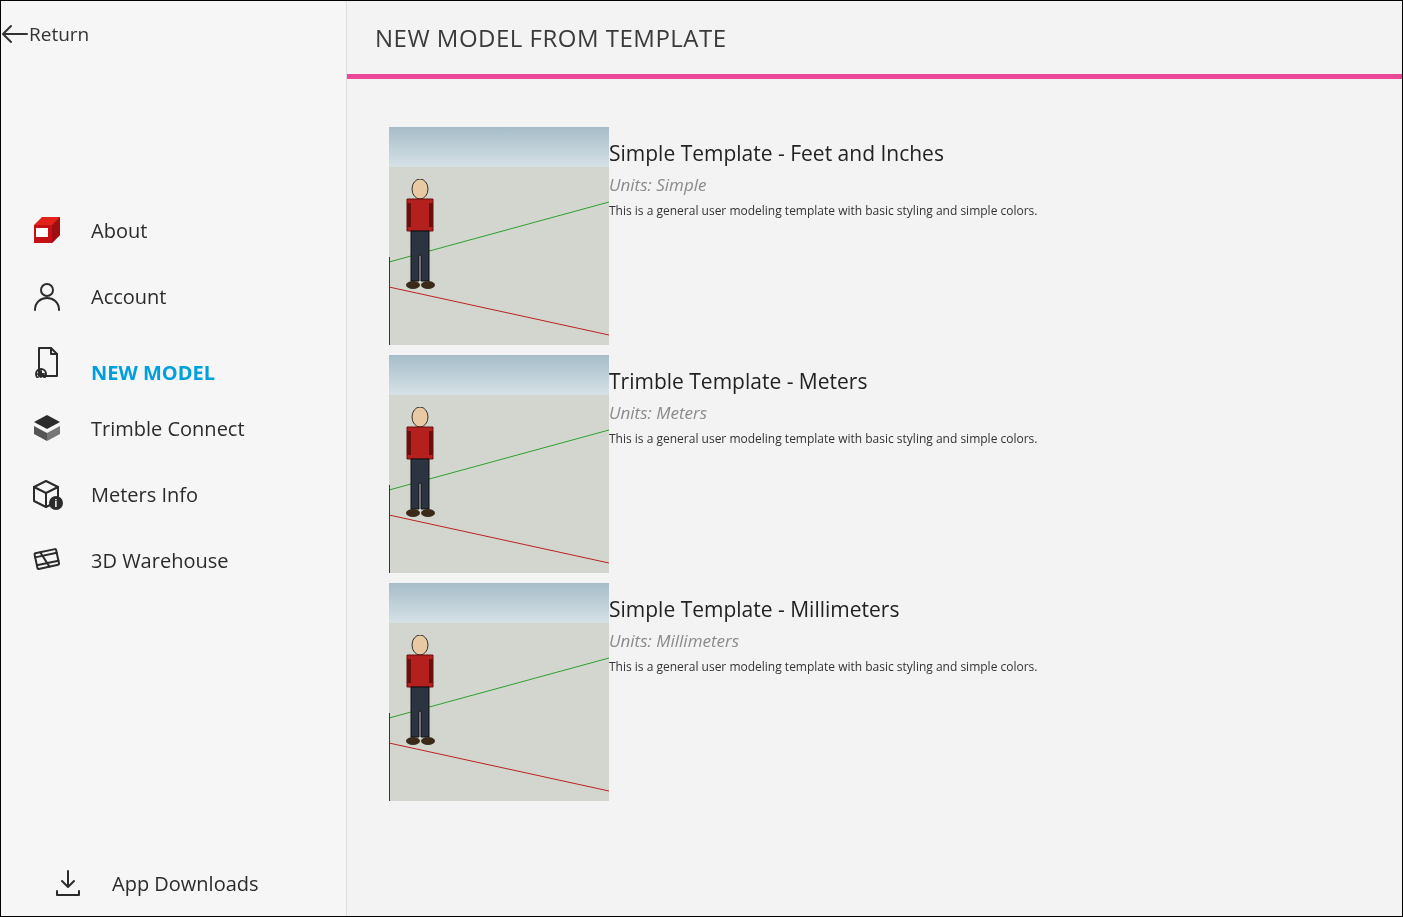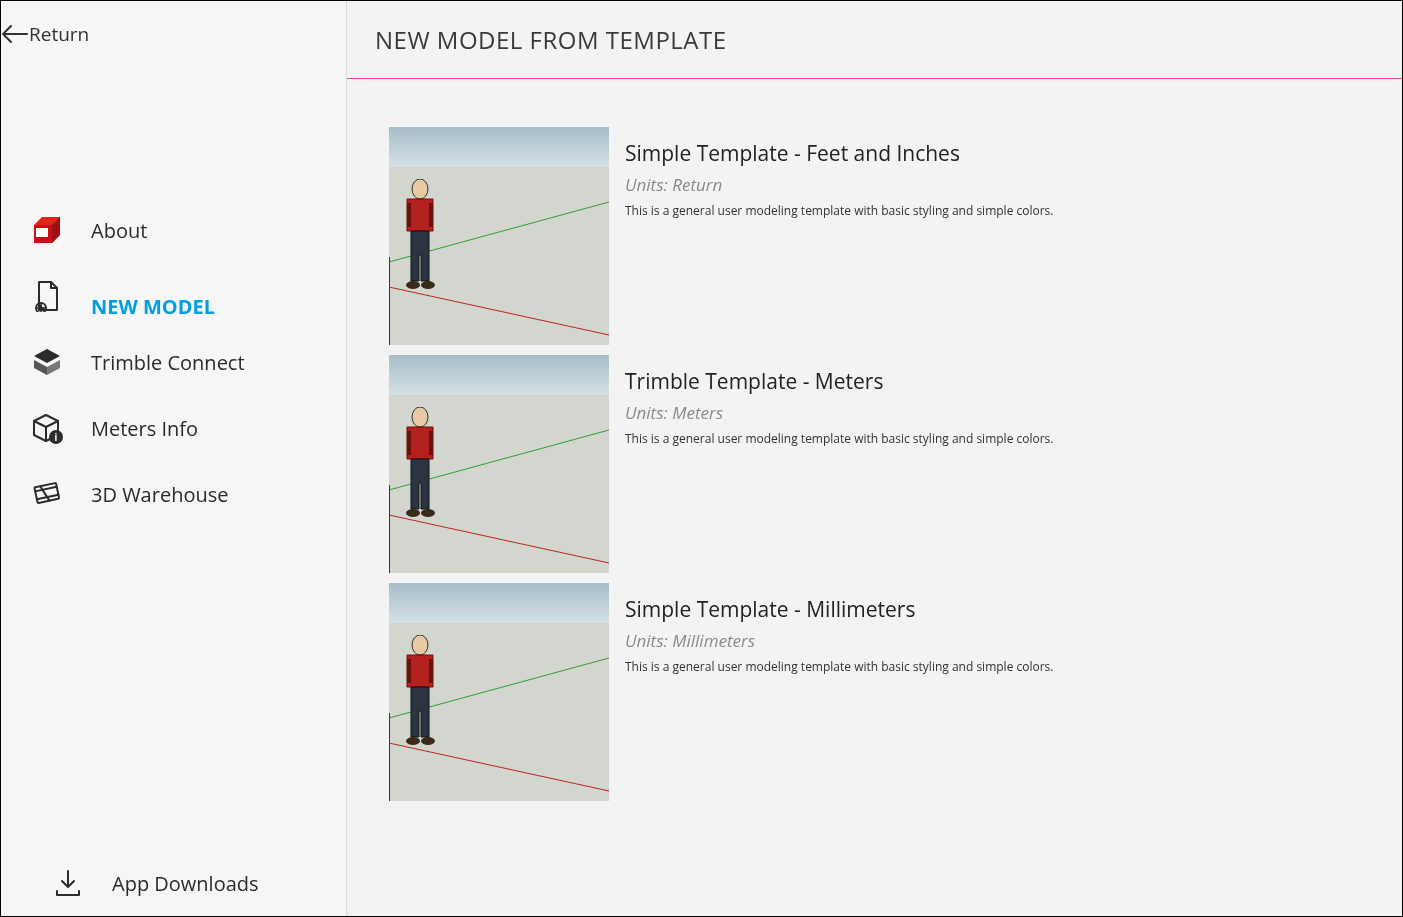--- a/index.html
+++ b/index.html
@@ -81,35 +81,34 @@
     flex: 1;
     display: flex;
     flex-direction: column;
     min-width: 0;
   }
   .main-header {
     height: 78px;
     display: flex;
     align-items: center;
     padding-left: 28px;
-    border-bottom: 1px solid #ec4899;
+    border-bottom: 5px solid #ec4899;
   }
   .main-header .title {
     font-size: 24px;
     letter-spacing: 0.5px;
     color: #3a3a3a;
     font-weight: 400;
   }
   .content {
     padding: 48px 42px;
     overflow: auto;
   }
   .template-row {
     display: flex;
-    gap: 16px;
     margin-bottom: 10px;
     cursor: pointer;
   }
   .thumb {
     width: 220px;
     height: 218px;
     flex: 0 0 220px;
     background: #cfd2c8;
     position: relative;
     overflow: hidden;
@@ -183,20 +182,29 @@
           <svg width="34" height="34" viewBox="0 0 34 34">
               <polygon points="4,30 22,30 30,22 30,4 12,4 4,12" fill="#E2231A"></polygon>
               <polygon points="4,12 22,12 22,30 4,30" fill="#c51015"></polygon>
               <polygon points="22,12 30,4 30,22 22,30" fill="#a00d12"></polygon>
               <polygon points="6,24 18,24 18,15 6,15" fill="#fff"></polygon>
             </svg>
         </span>
         <span class="label">About</span>
       </div>
 
+      <div class="nav-item">
+        <span class="icon">
+          <svg width="32" height="32" viewBox="0 0 32 32">
+              <circle class="stroke" cx="16" cy="10" r="6"></circle>
+              <path class="stroke" d="M4 30c0-8 6-12 12-12s12 4 12 12"></path>
+            </svg>
+        </span>
+        <span class="label">Account</span>
+      </div>
 
       <div class="nav-item active">
         <span class="icon">
           <svg width="32" height="32" viewBox="0 0 32 32">
               <path class="stroke" d="M8 2h12l6 6v22H8z"></path>
               <path class="stroke" d="M20 2v6h6"></path>
               <circle class="stroke" cx="10" cy="28" r="5"></circle>
               <path class="stroke" d="M10 25v6M7 28h6"></path>
             </svg>
         </span>
@@ -272,21 +280,21 @@
             <ellipse cx="25" cy="10" rx="8" ry="10" fill="#e9c9a3" stroke="#333" stroke-width="1"></ellipse>
             <path d="M12 20 h26 v32 h-26 z" fill="#b3201e" stroke="#6a0f0e" stroke-width="1"></path>
             <path d="M14 24 v24 M36 24 v24" stroke="#6a0f0e" stroke-width="4"></path>
             <path d="M16 52 h18 v50 h-8 v-26 h-2 v26 h-8 z" fill="#2b3440" stroke="#111" stroke-width="1"></path>
             <ellipse cx="18" cy="106" rx="7" ry="4" fill="#3a2a1a"></ellipse>
               <ellipse cx="33" cy="106" rx="7" ry="4" fill="#3a2a1a"></ellipse>
           </svg>
         </div>
         <div class="tmpl-text">
           <div class="tmpl-title">Simple Template - Feet and Inches</div>
-          <div class="tmpl-units">Units: Return</div>
+          <div class="tmpl-units">Units: Simple</div>
           <div class="tmpl-desc">This is a general user modeling template with basic styling and simple colors.</div>
         </div>
       </div>
 
       <div class="template-row">
         <div class="thumb">
           <div class="sky"></div>
             <div class="ground"></div>
           <svg class="axes" viewBox="0 0 220 178">
             <line x1="0" y1="95" x2="220" y2="35" stroke="#2e9f2e" stroke-width="1"></line>

